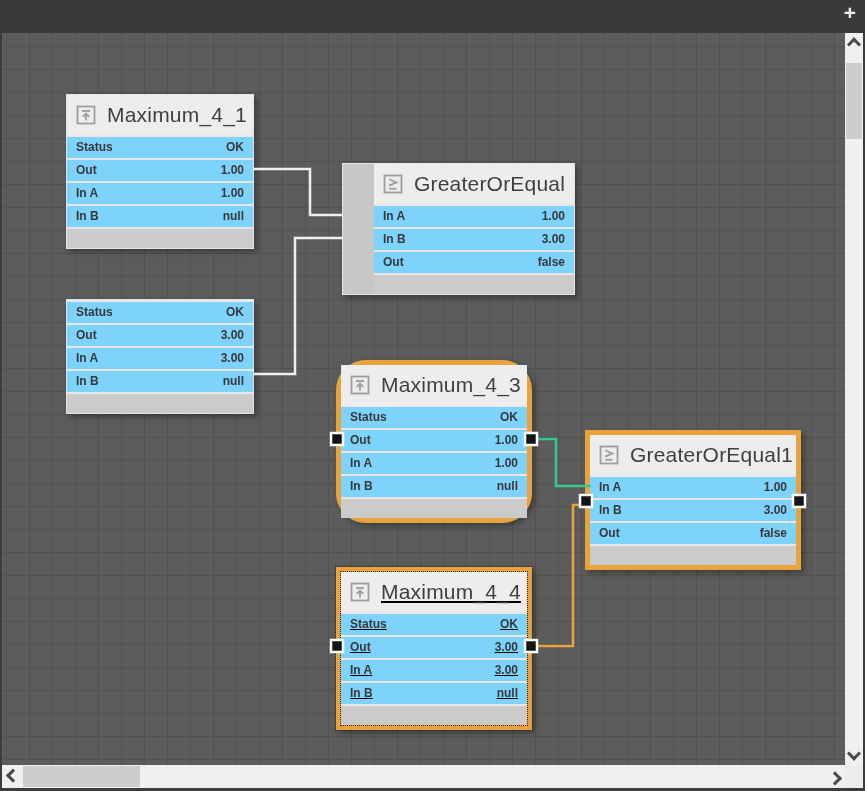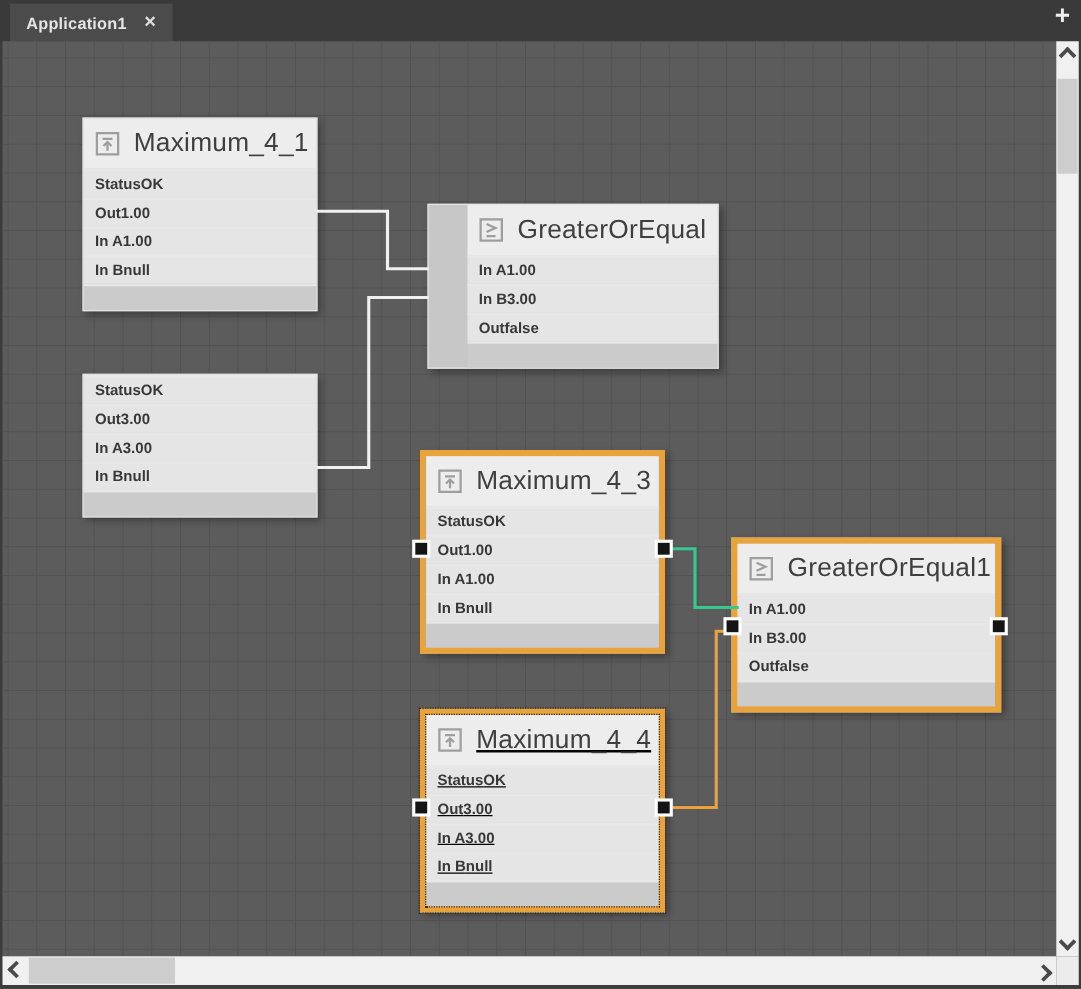--- a/index.html
+++ b/index.html
@@ -44,21 +44,21 @@
     content:""; position:absolute; left:-1px; top:-1px; right:-1px; bottom:-1px;
     border:1px dotted #2e2e2e; pointer-events:none; z-index:3;
   }
   .node-header {
     height:40px; background:#ededed; display:flex; align-items:center; padding-left:9px;
   }
   .node-icon { width:20px; height:20px; margin-right:11px; flex:0 0 auto; }
   .node-title { font-size:21px; font-weight:500; color:#3f3f3f; letter-spacing:.2px; }
   .node-row {
     box-sizing:border-box; height:23px; border-top:2px solid #e7e7e7;
-    background:#e5e5e5; display:flex; align-items:center; 
+    background:#7dd3fc; display:flex; align-items:center; justify-content:space-between;
     padding:0 9px 0 9px;
   }
   .row-label, .row-value { font-size:12px; font-weight:700; color:#383838; line-height:21px; }
   .node-footer { box-sizing:border-box; height:21px; border-top:2px solid #e7e7e7; background:#cbcbcb; }
   
   .wire-layer { position:absolute; left:0; top:0; width:865px; height:791px; z-index:4; pointer-events:none; }
   
   .vscroll { position:absolute; left:845px; top:33px; width:18px; height:732px; background:#f0f0f0; }
   .hscroll { position:absolute; left:2px; top:765px; width:843px; height:23px; background:#f0f0f0; }
   .corner  { position:absolute; left:845px; top:765px; width:18px; height:23px; background:#ececec; }
@@ -73,24 +73,20 @@
   .chev.up    { transform:rotate(-135deg) translate(-1px,-1px); }
   .chev.down  { transform:rotate(45deg) translate(-1px,-1px); }
   .chev.left  { transform:rotate(135deg) translate(-1px,1px); }
   .chev.right { transform:rotate(-45deg) translate(-1px,1px); }
   .icon-stroke { stroke:#9e9e9e; fill:none; stroke-width:1.8; }
 </style>
 </head>
 <body>
 
 <div class="tabbar">
-  <div class="tab">
-    <span class="tab-label">Application1</span>
-    <span class="tab-close">×</span>
-  </div>
   <div class="add-tab">+</div>
 </div>
 
 <div class="canvas"></div>
 
 <div class="node" style="left:66px;top:94px;width:186px;">
   <div class="node-header">
     <span class="node-icon">
       <svg width="20" height="20" viewBox="0 0 20 20">
           <rect class="icon-stroke" x="1.5" y="1.5" width="17" height="17"></rect>
@@ -159,21 +155,21 @@
       <span class="row-label">In A</span>
       <span class="row-value">3.00</span>
     </div>
   <div class="node-row">
       <span class="row-label">In B</span>
       <span class="row-value">null</span>
     </div>
   <div class="node-footer"></div>
 </div>
 
-<div class="node selected" style="left:336px;top:360px;width:186px;">
+<div class="node selected" style="left:336px;top:360px;width:186px;border-radius:30px;">
   <div class="node-header">
     <span class="node-icon">
       <svg width="20" height="20" viewBox="0 0 20 20">
           <rect class="icon-stroke" x="1.5" y="1.5" width="17" height="17"></rect>
           <line class="icon-stroke" x1="6" y1="6" x2="14" y2="6"></line>
           <line class="icon-stroke" x1="10" y1="15.5" x2="10" y2="9"></line>
           <polyline class="icon-stroke" points="6.8,11.8 10,8.6 13.2,11.8"></polyline>
         </svg>
     </span>
     <span class="node-title">Maximum_4_3</span>

